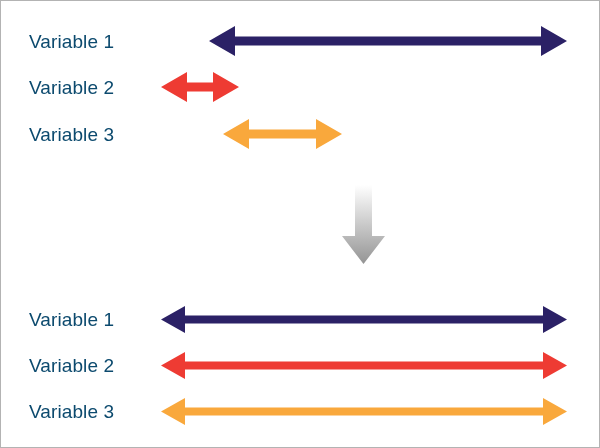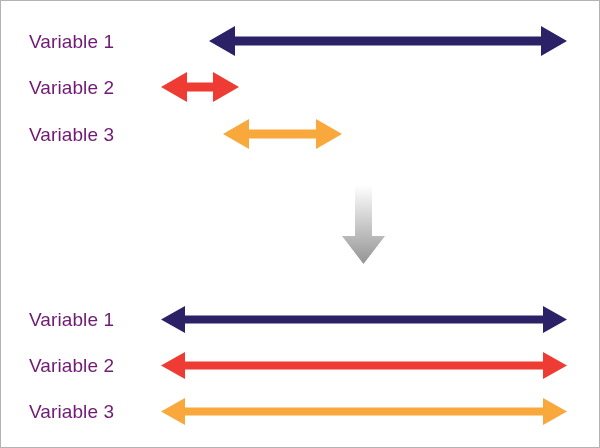--- a/index.html
+++ b/index.html
@@ -17,21 +17,21 @@
     background: #ffffff;
     box-sizing: border-box;
     border: 1px solid #b3b3b3;
     overflow: hidden;
   }
   .var-label {
     position: absolute;
     font-family: "Liberation Sans", "DejaVu Sans", sans-serif;
     font-size: 19px;
     font-weight: 400;
-    color: #701a75;
+    color: #0c4a6e;
     letter-spacing: 0.1px;
     white-space: nowrap;
     line-height: 1;
     transform: translateY(-50%);
   }
   .arrow-svg {
     position: absolute;
     display: block;
     overflow: visible;
   }

